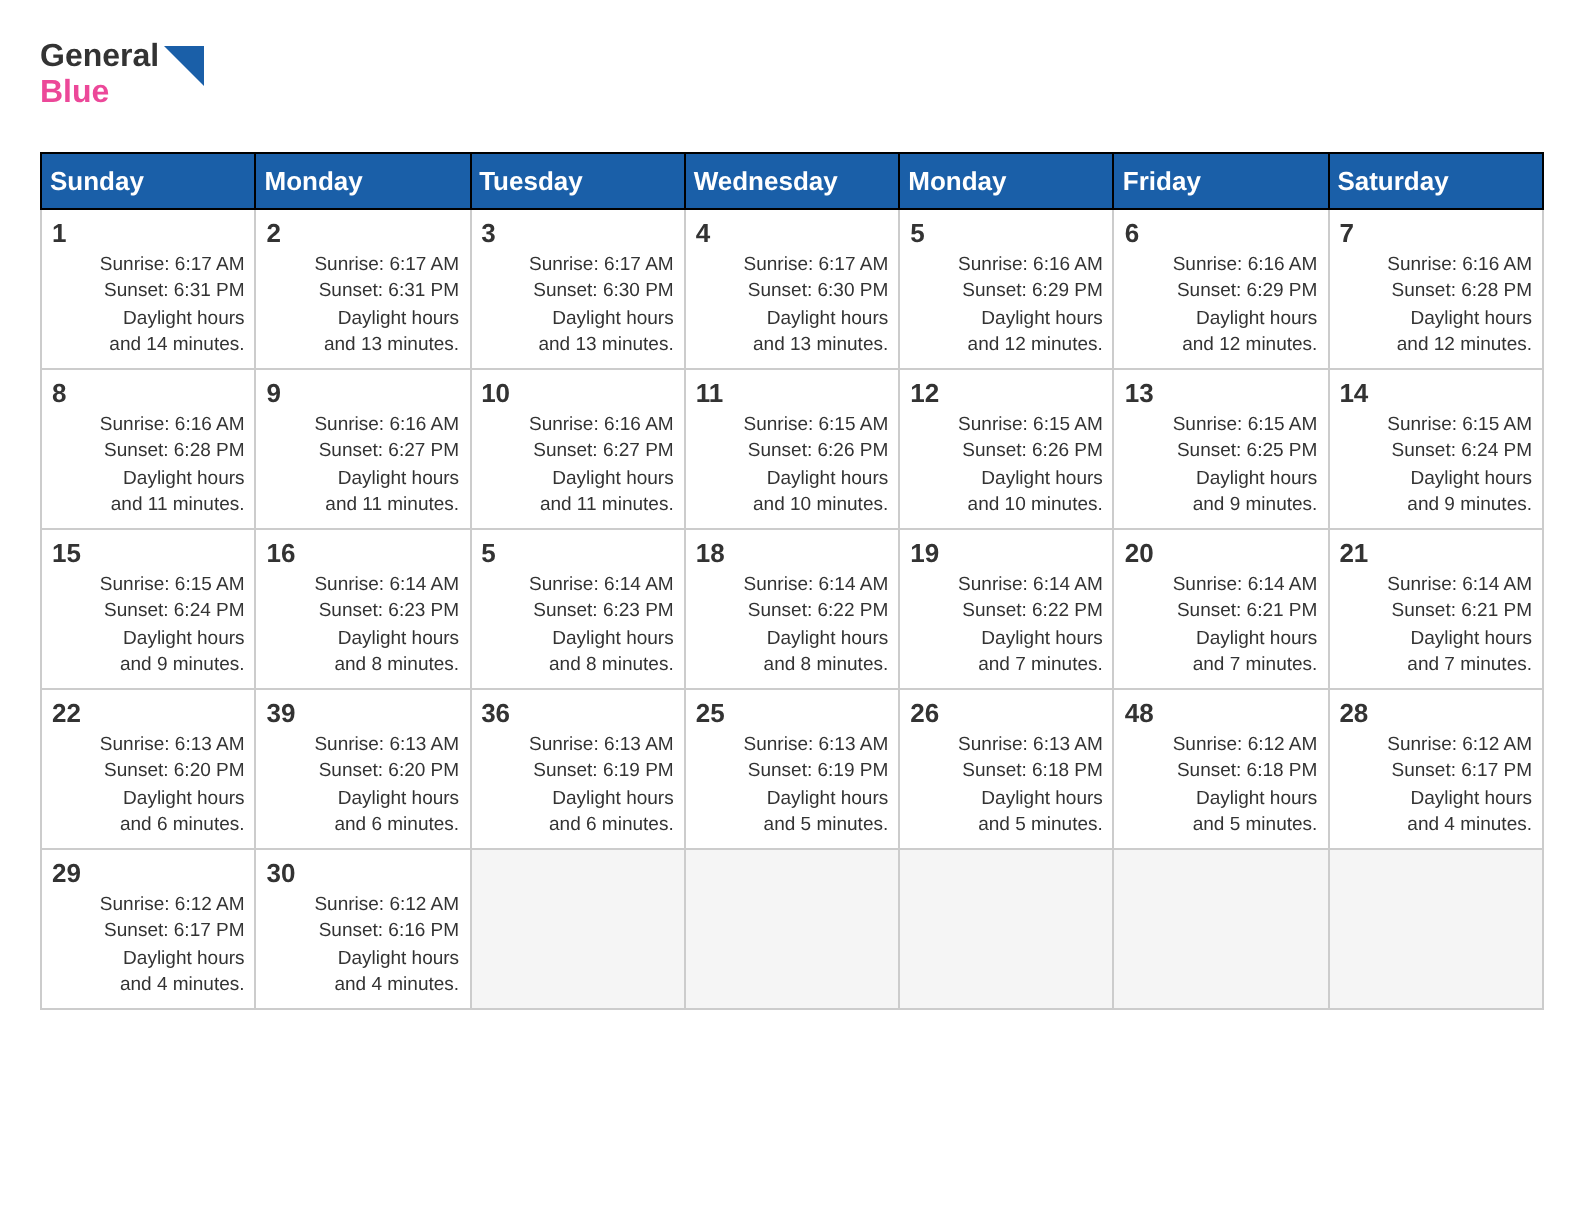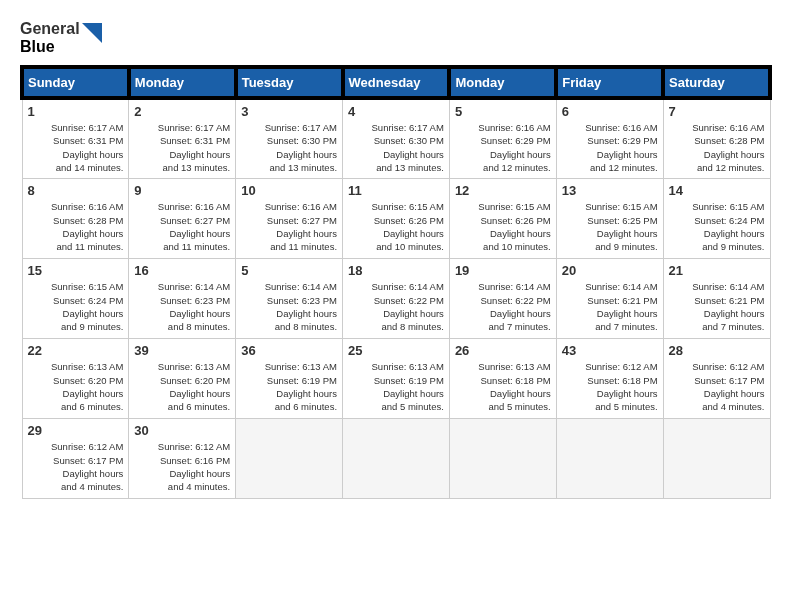--- a/index.html
+++ b/index.html
@@ -7,21 +7,21 @@
       font-family: Arial, sans-serif;
       background: #fff;
       width: 792px;
       min-height: 612px;
       padding: 20px;
     }
     .header {
       display: flex;
       justify-content: space-between;
       align-items: flex-start;
-      margin-bottom: 10px;
+      margin-bottom: 21px;
     }
     .logo {
       display: flex;
       align-items: center;
       gap: 4px;
     }
     .title-block {
       text-align: right;
     }
     .month-title {
@@ -37,21 +37,21 @@
       width: 100%;
       border-collapse: collapse;
       table-layout: fixed;
     }
     th {
       background-color: #1a5fa8;
       color: #fff;
       font-size: 13px;
       padding: 6px 4px;
       text-align: left;
-      border: 4px solid #000000;
+      border: 1px solid #000000;
     }
     td {
       border: 1px solid #ccc;
       vertical-align: top;
       padding: 4px 5px;
       font-size: 10px;
       color: #333;
       height: 80px;
       background: #fff;
     }
@@ -81,21 +81,21 @@
     }
   </style>
 </head>
 <body>
 
 <div class="header">
   <div class="logo">
   <div style="display:flex;align-items:center;gap:2px;">
     <div style="font-size:16px;font-weight:bold;line-height:1.1;">
       <span style="color:#333;">General</span><br>
-      <span style="color:#000000;">Blue</span>
+      <span style="color:#ec4899;">Blue</span>
     </div>
     <svg width="20" height="30" viewBox="0 0 20 30">
       <polygon points="0,0 20,0 20,20" fill="#1a5fa8"></polygon>
     </svg>
   </div>
 </div>
   <div class="title-block">
     <div class="month-title"></div>
     <div class="location"></div>
   </div>
@@ -349,21 +349,21 @@
         <td>
         <span class="day-num">26</span>
         <div class="day-info">
           Sunrise: 6:13 AM<br>
           Sunset: 6:18 PM<br>
           Daylight hours<br>
           and 5 minutes.
         </div>
       </td>
         <td>
-        <span class="day-num">43</span>
+        <span class="day-num">48</span>
         <div class="day-info">
           Sunrise: 6:12 AM<br>
           Sunset: 6:18 PM<br>
           Daylight hours<br>
           and 5 minutes.
         </div>
       </td>
         <td>
         <span class="day-num">28</span>
         <div class="day-info">

